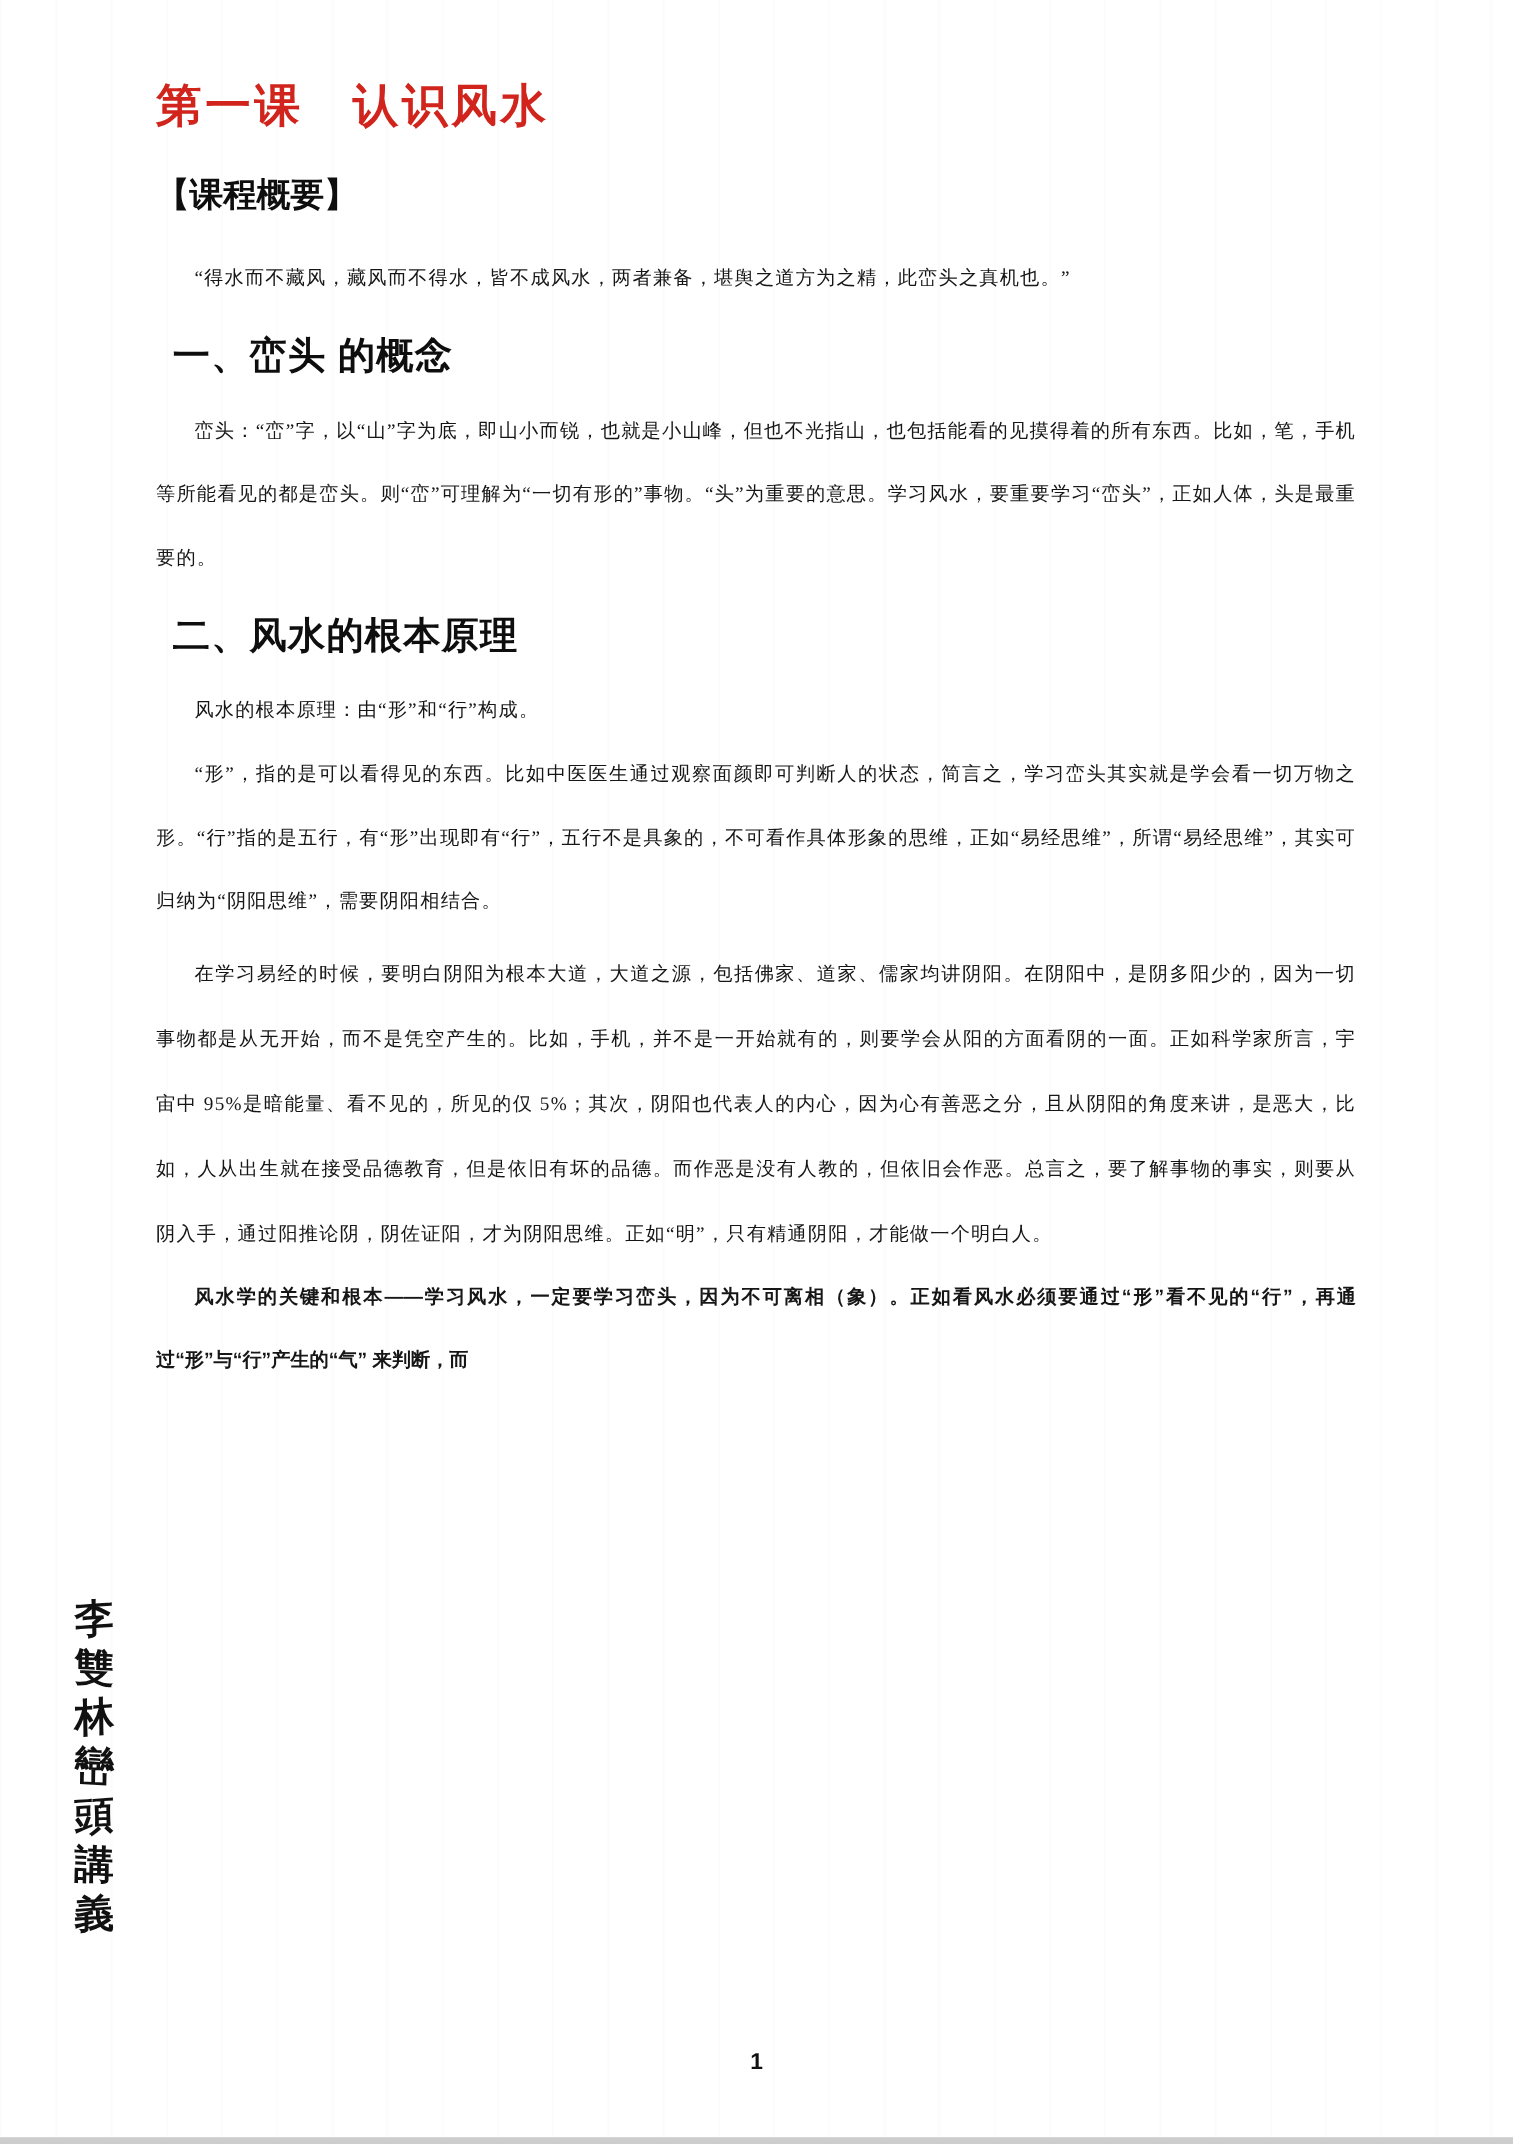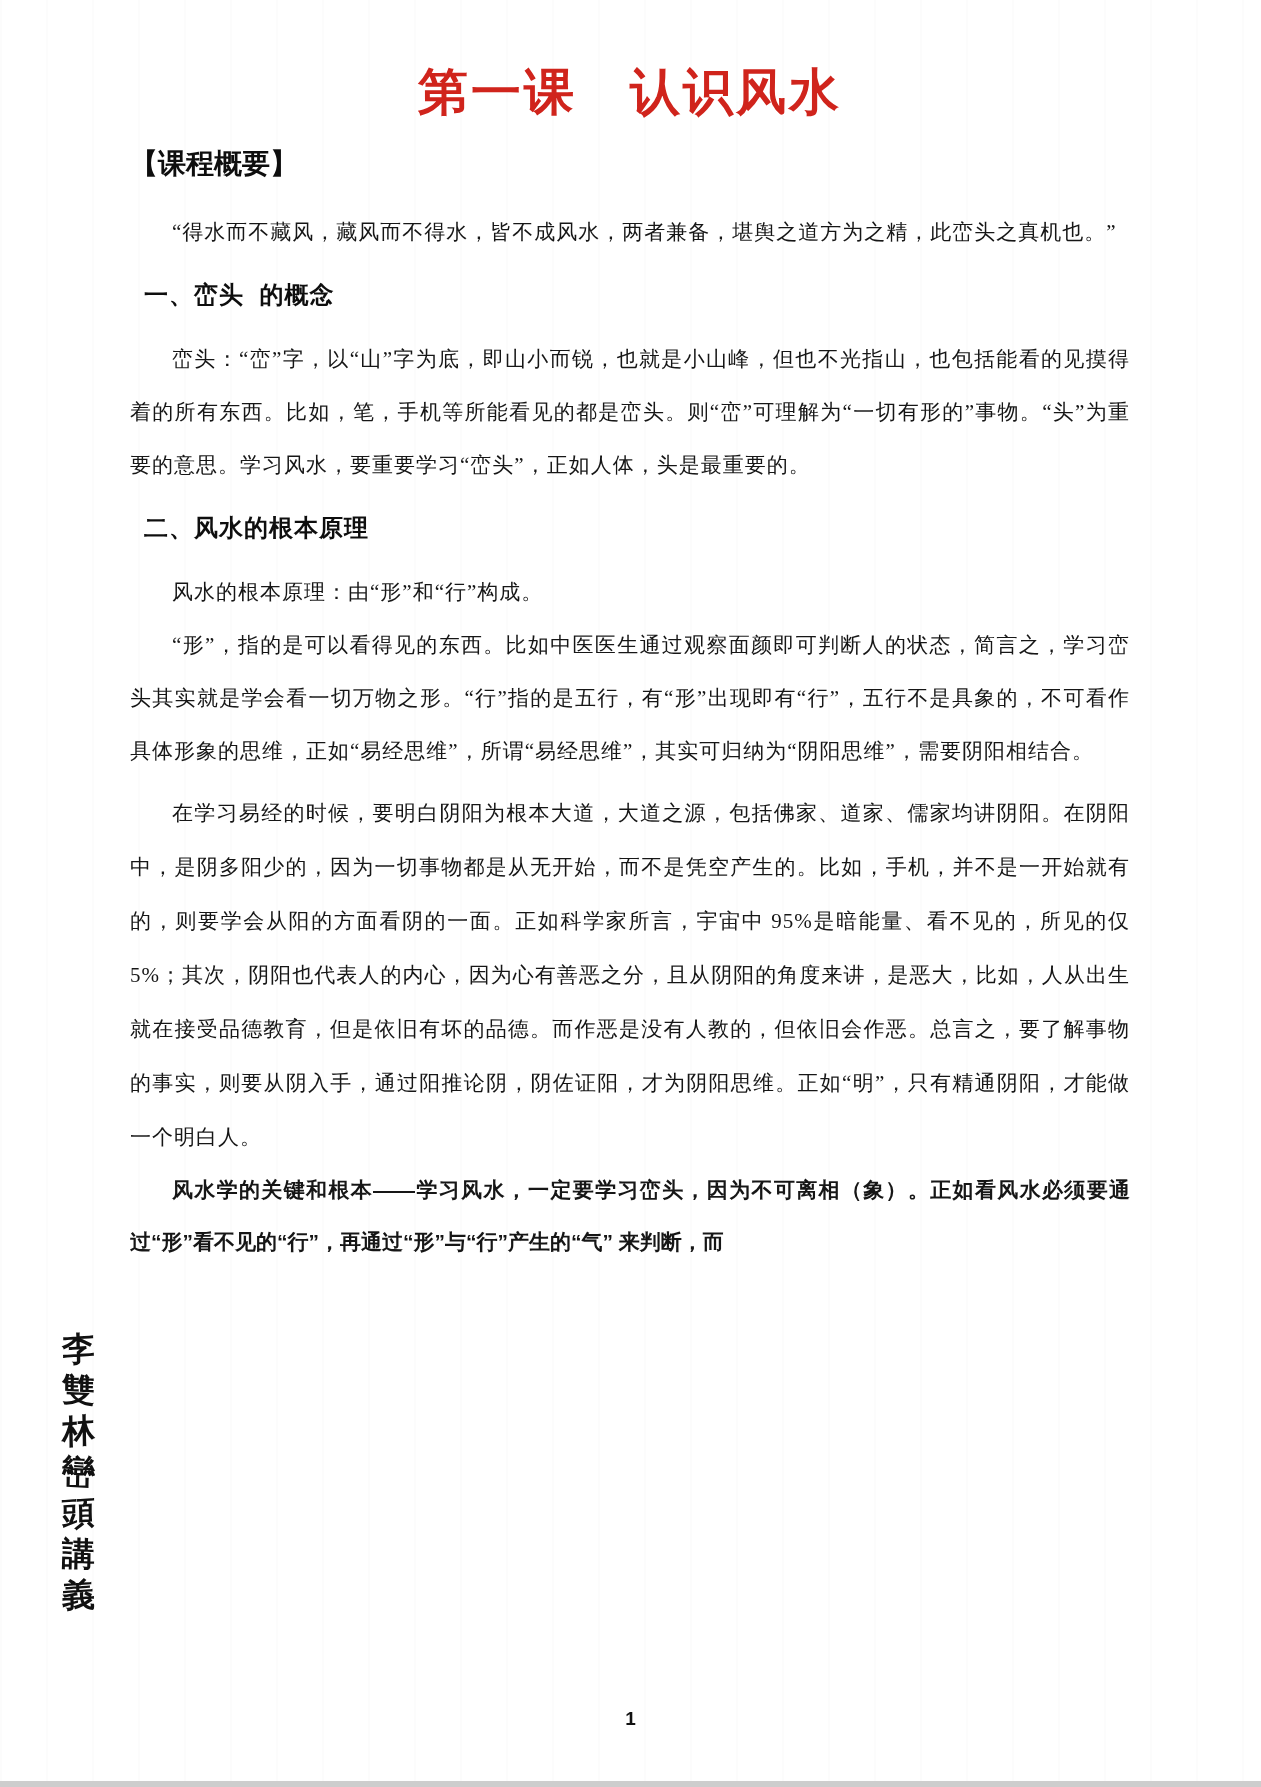--- a/index.html
+++ b/index.html
@@ -45,49 +45,48 @@
   .content {
     position: absolute;
     left: 130px;
     top: 0;
     width: 1000px;
   }
   .doc-title {
     margin: 70px 0 0 0;
     height: 44px;
     line-height: 44px;
-    text-align: center;
-    font-family: Liberation Sans, sans-serif;
+    font-family: Liberation Mono, monospace;
     font-weight: bold;
-    font-size: 50px;
+    font-size: 38px;
     letter-spacing: 3px;
     color: #d0241c;
   }
   .overview-heading {
     margin: 34px 0 0 0;
     height: 36px;
     line-height: 36px;
     font-family: Liberation Mono, monospace;
     font-weight: bold;
     font-size: 28px;
     color: #0e0e0e;
   }
   .section-heading {
     margin: 18px 0 0 14px;
     height: 40px;
     line-height: 40px;
-    font-family: Liberation Mono, monospace;
+    font-family: Liberation Sans, sans-serif;
     font-weight: bold;
-    font-size: 24px;
+    font-size: 31px;
     letter-spacing: 1px;
     color: #0e0e0e;
   }
   p.body-para {
     margin: 0;
-    font-size: 21px;
+    font-size: 16px;
     line-height: 53px;
     letter-spacing: 1px;
     text-align: justify;
     text-justify: inter-ideograph;
     text-indent: 2em;
     color: #161616;
   }
   p.quote-para   { margin-top: 22px; }
   p.first-after-heading { margin-top: 16px; }
   p.mt8  { margin-top: 8px; line-height: 54px; }

